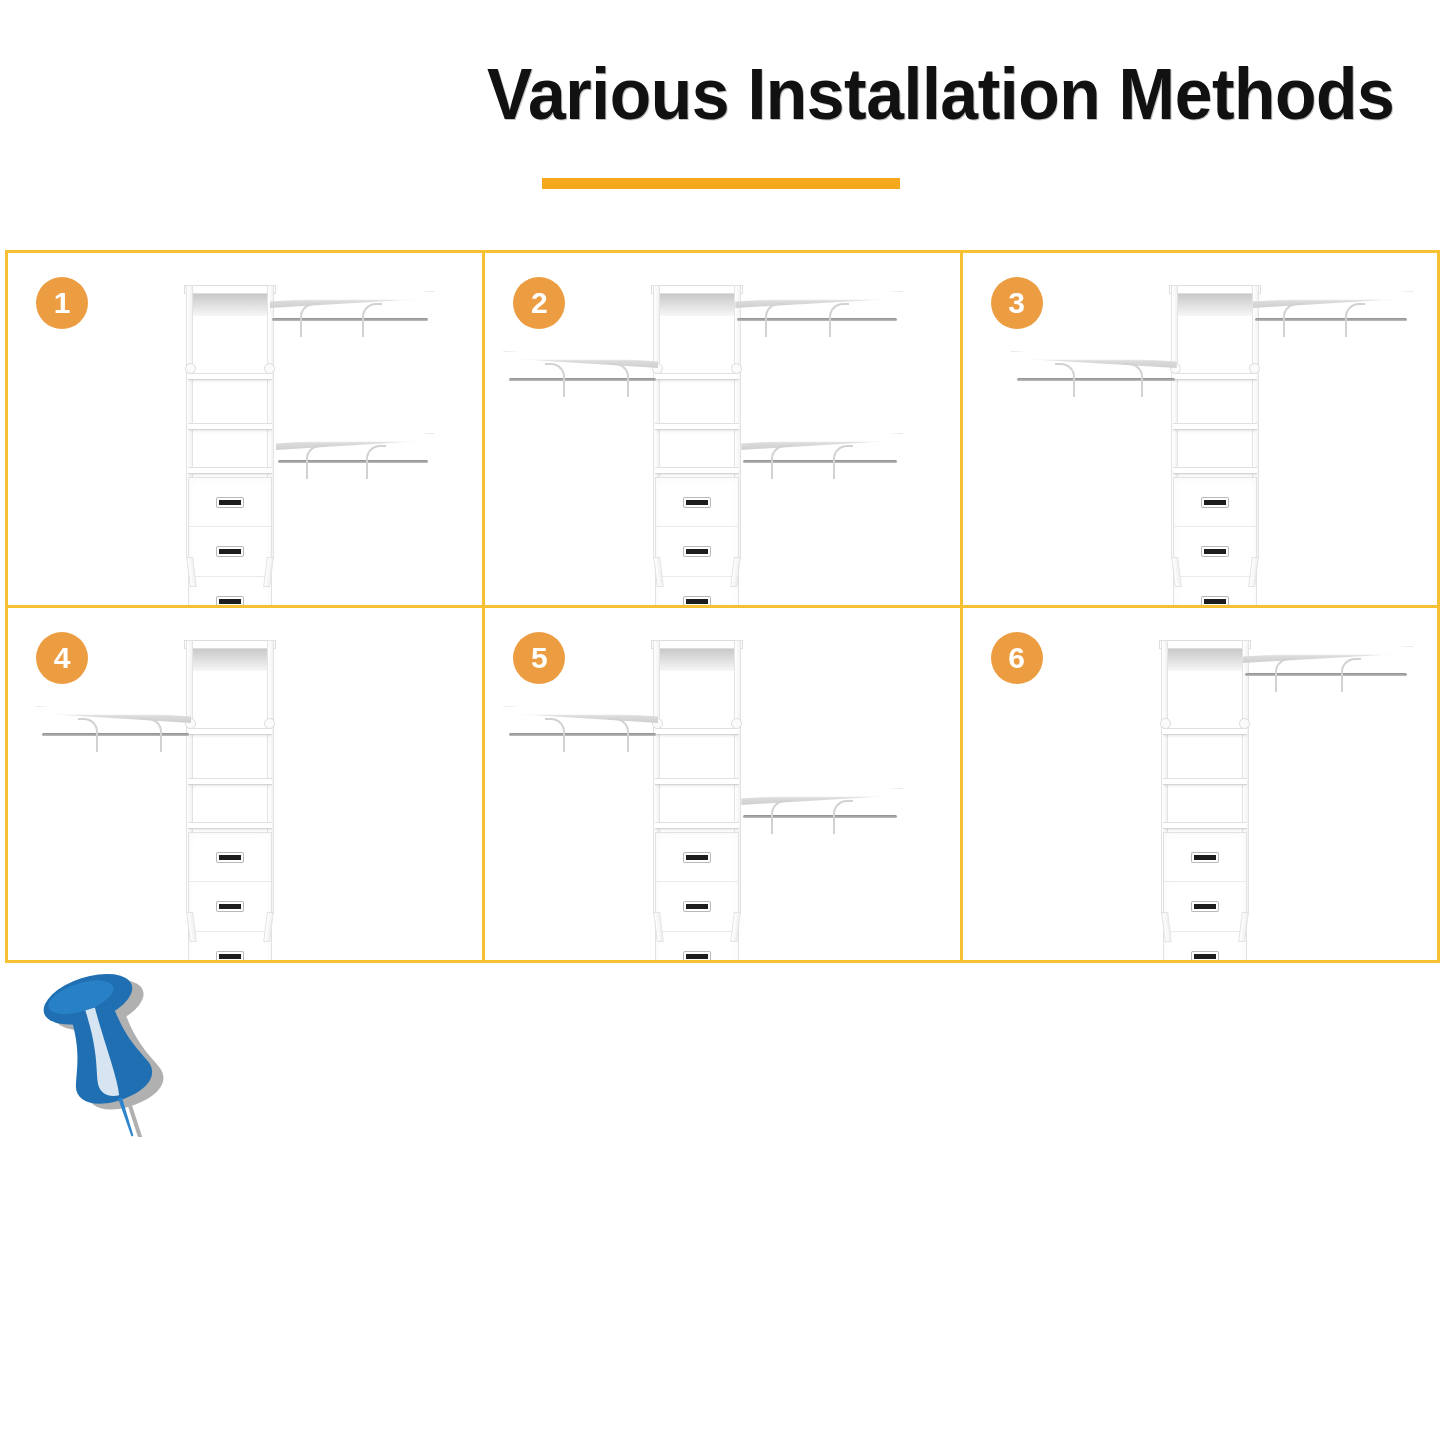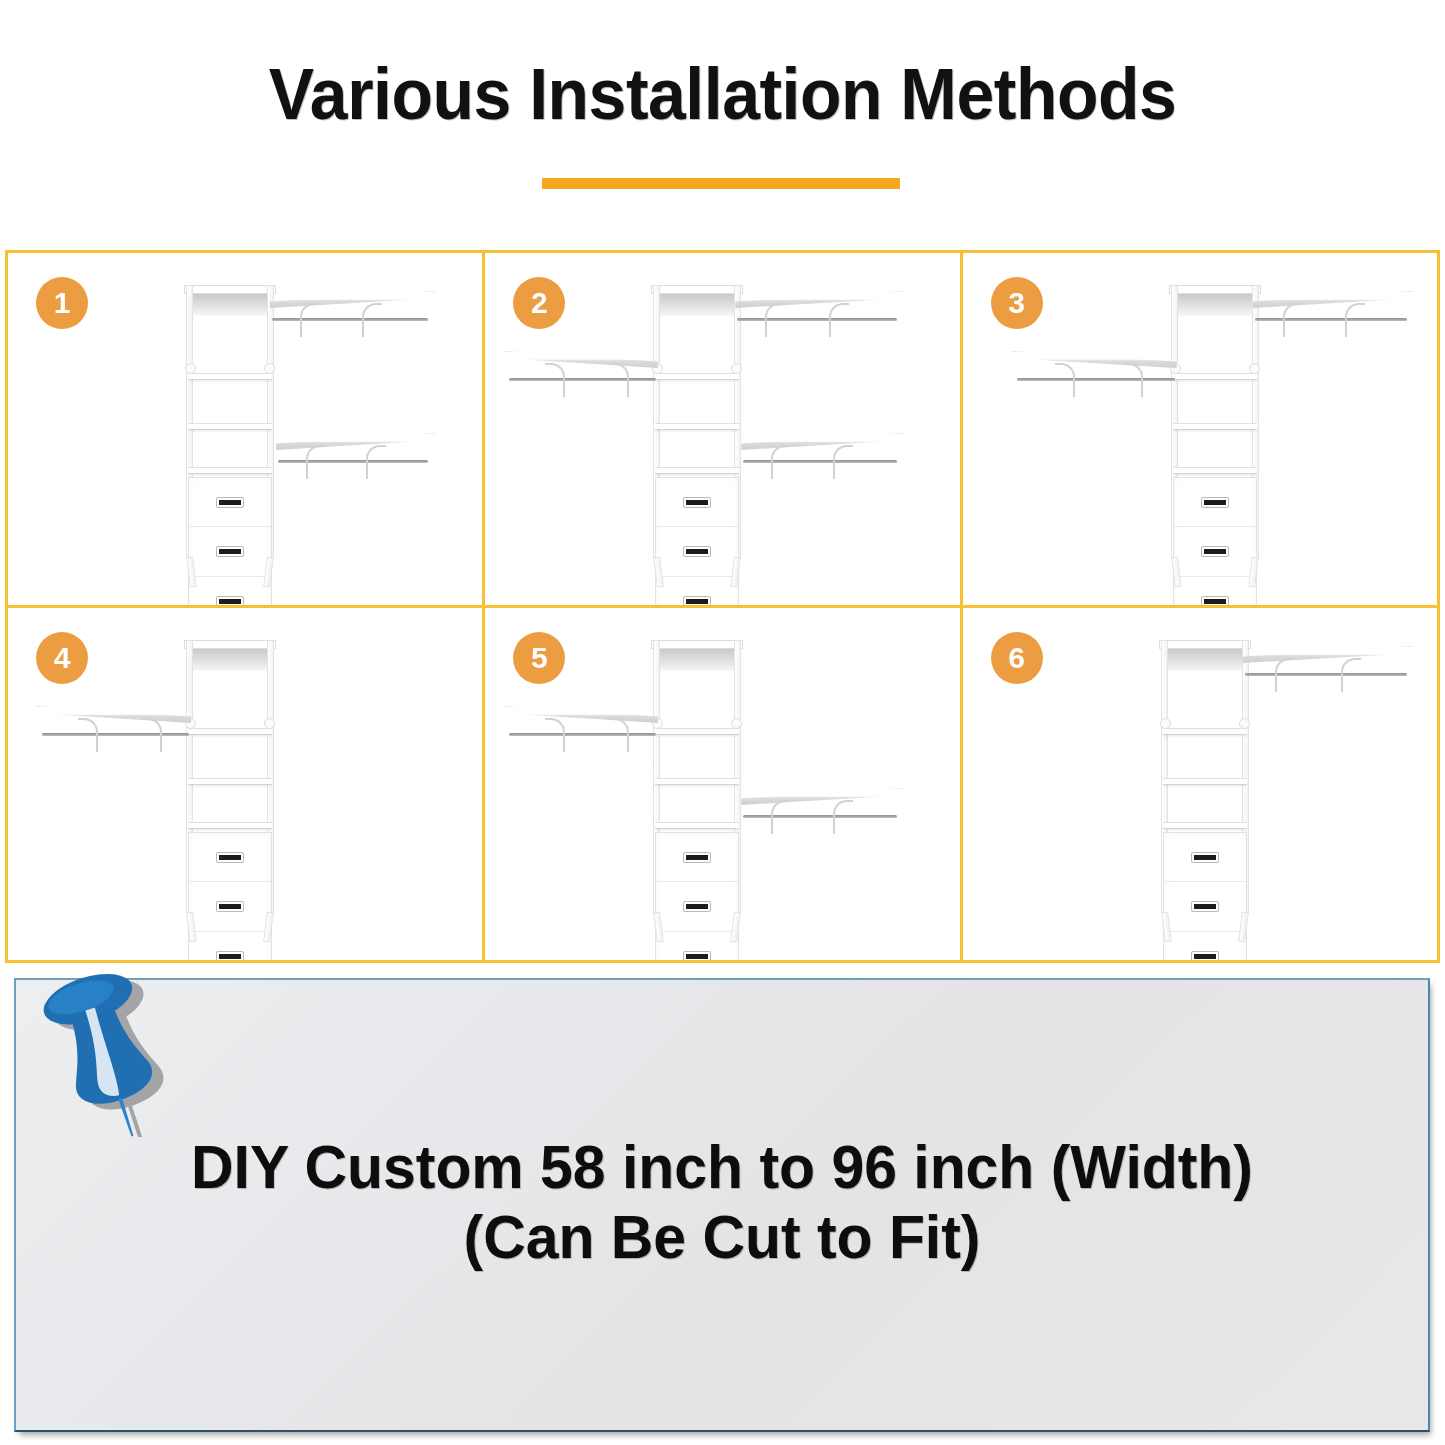--- a/index.html
+++ b/index.html
@@ -5,21 +5,21 @@
   * { box-sizing: border-box; margin: 0; padding: 0; }
   html, body {
     width: 1445px; height: 1445px;
     background: #ffffff;
     font-family: "Liberation Sans", "DejaVu Sans", sans-serif;
     overflow: hidden;
   }
   .page { position: relative; width: 1445px; height: 1445px; background: #fff; }
 
   
-  .title-block { position: absolute; left: 0; top: 56px; width: 1445px; text-align: center; }
+  .title-block { position: absolute; left: 0; top: 56px; width: 1445px; text-align: right; }
   .title {
     font-family: "Liberation Sans Narrow", "Liberation Sans", sans-serif;
     font-size: 73px;
     font-weight: 700;
     letter-spacing: -0.5px;
     color: #111111;
     transform: scaleX(0.93);
     line-height: 1.05;
     text-shadow: 1px 1px 0 rgba(120,120,120,0.45);
     white-space: nowrap;
@@ -451,26 +451,20 @@
           <div class="board"></div>
           <div class="rod"></div>
           <div class="bracket" style="left:32px;"></div>
           <div class="bracket" style="left:98px;"></div>
         </div>
       </div>
     </div>
 
   </div>
 
-  <div class="banner">
-    <div class="banner-text">
-      <div>DIY Custom 58 inch to 96 inch (Width)</div>
-      <div>(Can Be Cut to Fit)</div>
-    </div>
-  </div>
 
   <svg class="pushpin" viewBox="0 0 150 175" xmlns="http://www.w3.org/2000/svg">
     <g transform="rotate(-18 75 80)">
 
       <g transform="translate(9,9)" opacity="0.4">
         <ellipse cx="72" cy="34" rx="46" ry="22" fill="#3b3b3b"></ellipse>
         <path d="M50 44 C50 80 40 96 34 112 C28 128 44 140 72 140 C100 140 116 128 110 112 C104 96 94 80 94 44 Z" fill="#3b3b3b"></path>
         <rect x="68" y="138" width="4" height="42" fill="#3b3b3b"></rect>
       </g>
 

